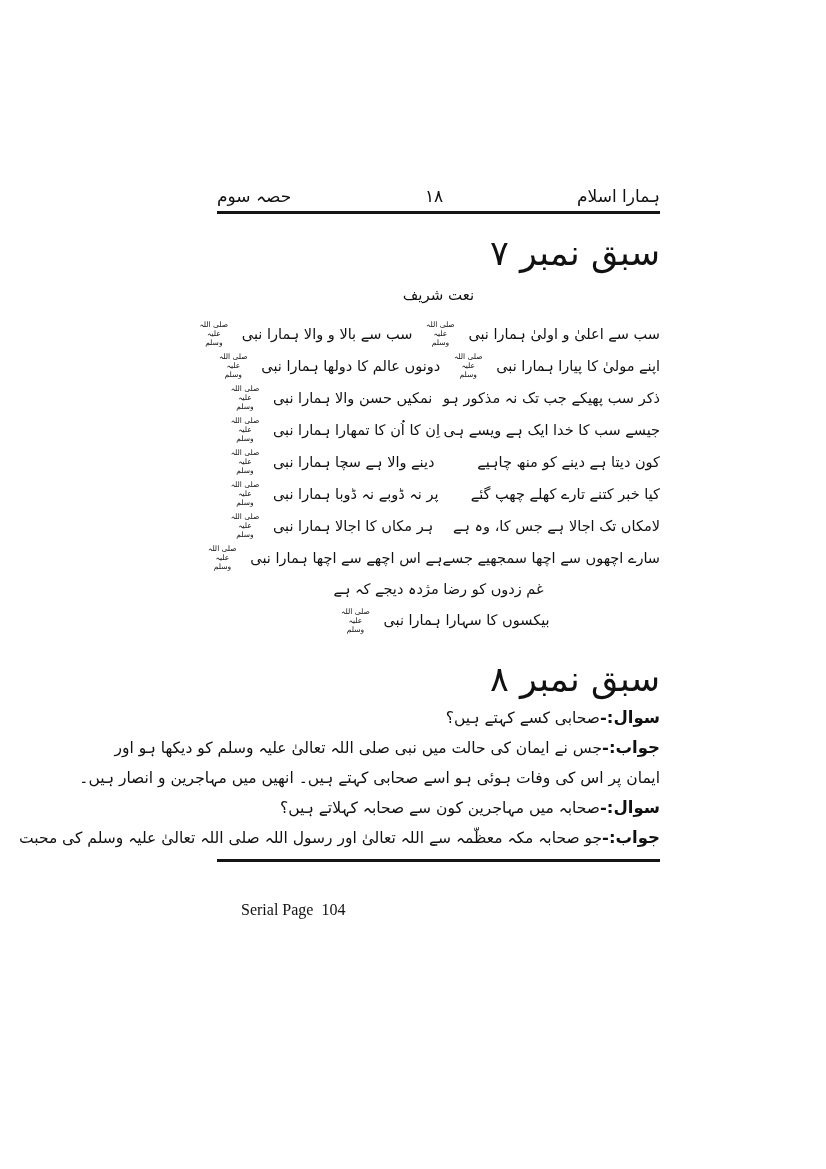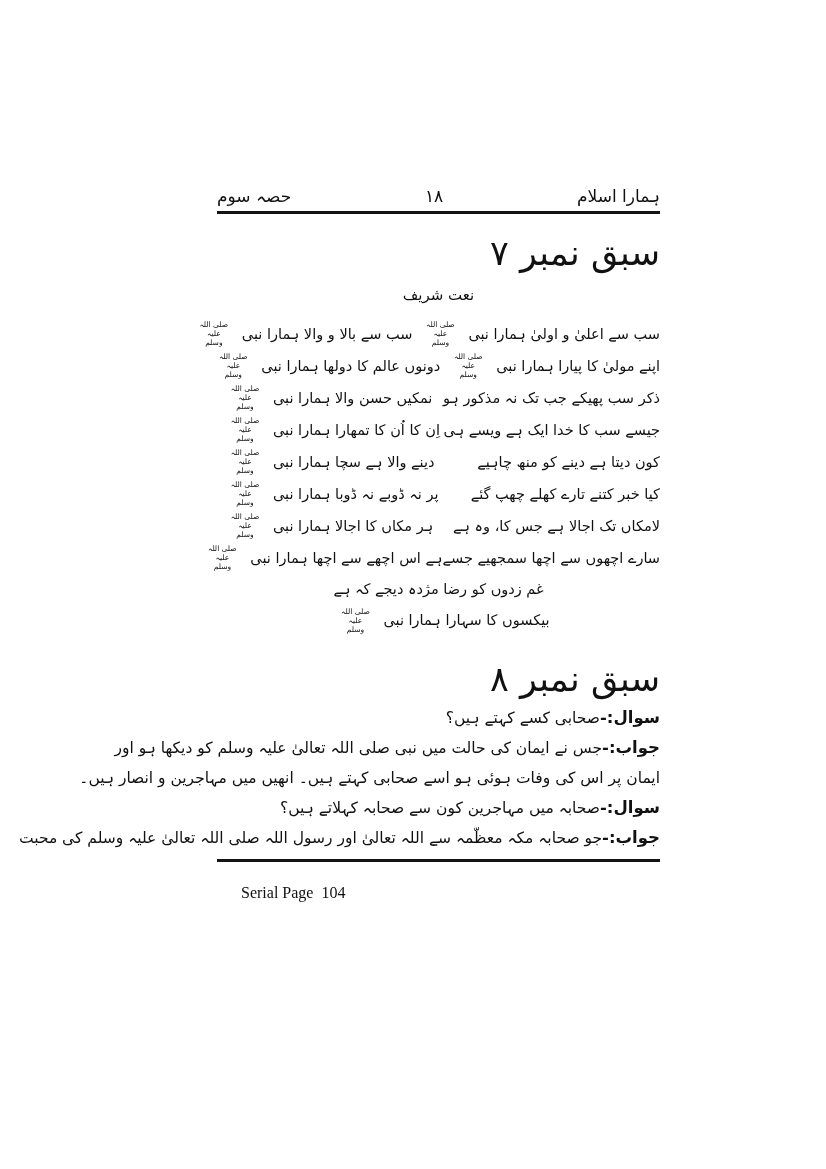--- a/index.html
+++ b/index.html
@@ -47,21 +47,21 @@
 
   
   .qa { direction:rtl; width:506px; margin-left:-63px; }
   .qa-line { height:30px; line-height:30px; font-size:15.5px; text-align:right; white-space:nowrap; }
   .qa-line b { font-size:16.5px; letter-spacing:0.3px; }
 
   
   .ftr {
     margin-top:6px;
     border-top:3px solid #141414;
-    padding-top:4px;
+    padding-top:21px;
     font-family:"Liberation Serif", serif;
     font-size:16px;
     white-space:pre;
     text-align:left;
     direction:ltr;
   }
 </style>
 </head>
 <body>
 

